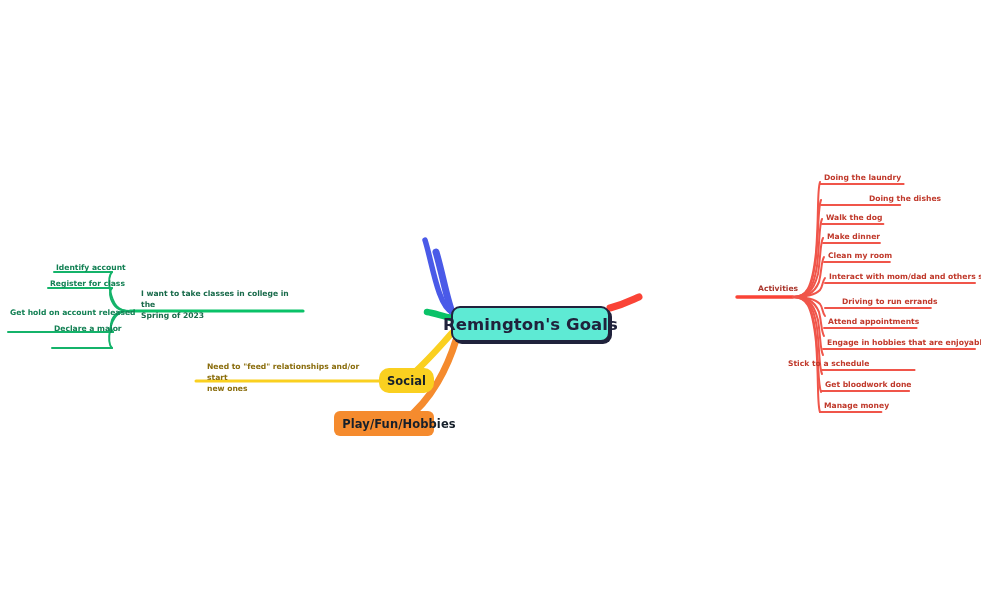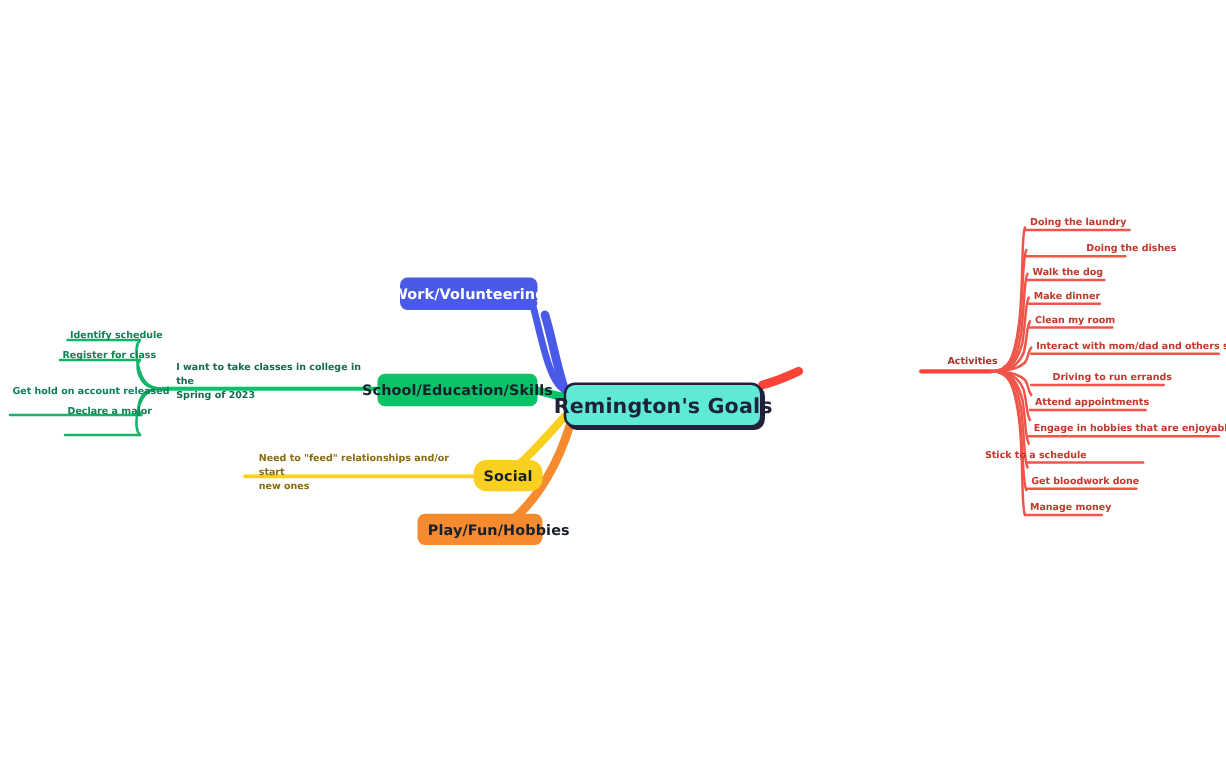--- a/index.html
+++ b/index.html
@@ -127,46 +127,40 @@
         <line x1="822" y1="370" x2="914.55" y2="370"></line>
         <line x1="821" y1="391" x2="909.1" y2="391"></line>
         <line x1="820" y1="412" x2="881.4" y2="412"></line>
       </g>
     </svg>
 
   <div class="node central" style="left:451px; top:306px; width:159px; height:36px;">
     <span>Remington's Goals</span>
   </div>
 
-  <div class="node branch lite" style="left:320px; top:222px; width:110px; height:26px; background:#4a5ae8;">
-    <span>Work/Volunteering</span>
-  </div>
 
-  <div class="node branch dark" style="left:302px; top:299px; width:128px; height:26px; background:#0ac268;">
-    <span>School/Education/Skills</span>
-  </div>
 
   <div class="node branch dark" style="left:379px; top:368px; width:55px; height:25px; background:#fad020;border-radius:10px;">
     <span>Social</span>
   </div>
 
   <div class="node branch dark" style="left:334px; top:411px; width:100px; height:25px; background:#f58b2e;padding-left:40px;">
     <span>Play/Fun/Hobbies</span>
   </div>
 
 
   <div class="leaf" style="left:758px; top:284px; color:#a8342a;">Activities</div>
 
   <div class="noteblock note-green" style="left:141px; top:288px; width:150px;">I want to take classes in college in the
 Spring of 2023</div>
 
   <div class="noteblock note-yellow" style="left:207px; top:361px; width:160px;">Need to "feed" relationships and/or start
 new ones</div>
 
-  <div class="leaf left" style="left:56px; top:263px;">Identify schedule</div>
+  <div class="leaf left" style="left:56px; top:263px;">Identify account</div>
   <div class="leaf left" style="left:50px; top:279px;">Register for class</div>
   <div class="leaf left" style="left:10px; top:308px;">Get hold on account released</div>
   <div class="leaf left" style="left:54px; top:324px;">Declare a major</div>
 
   <div id="activity-list">
       <div class="leaf right" style="left: 824px; top: 173px;">Doing the laundry</div>
       <div class="leaf right" style="left: 825px; top: 194px; padding-left: 44px;">Doing the dishes</div>
       <div class="leaf right" style="left: 826px; top: 213px;">Walk the dog</div>
       <div class="leaf right" style="left: 827px; top: 232px;">Make dinner</div>
       <div class="leaf right" style="left: 828px; top: 251px;">Clean my room</div>

